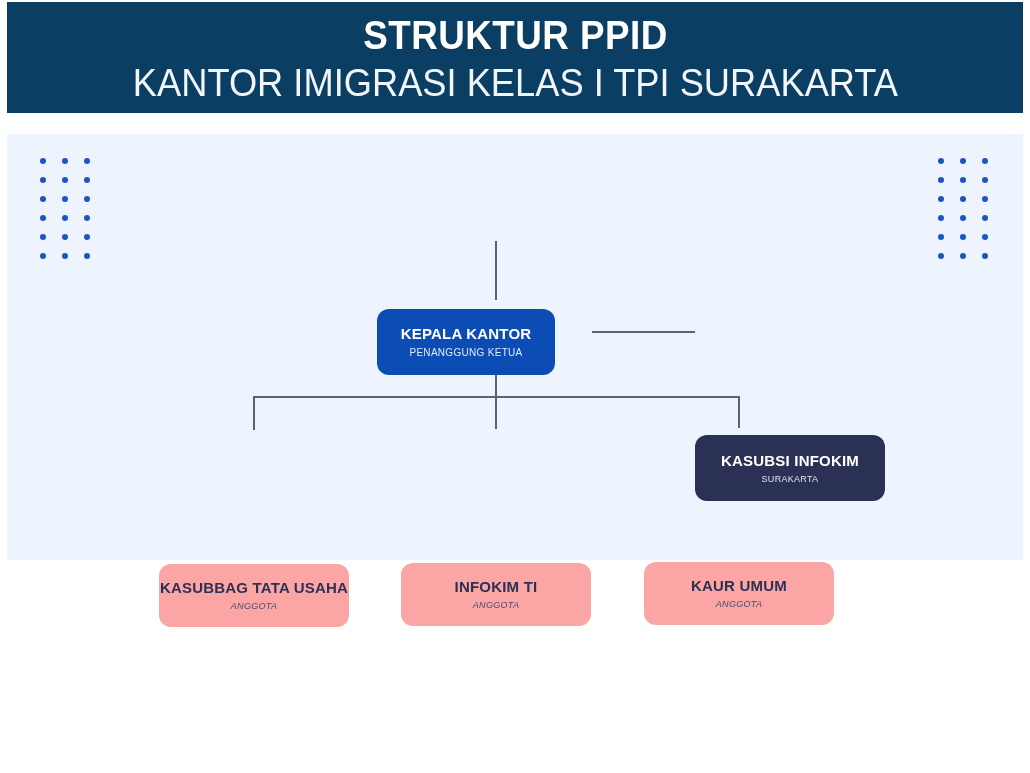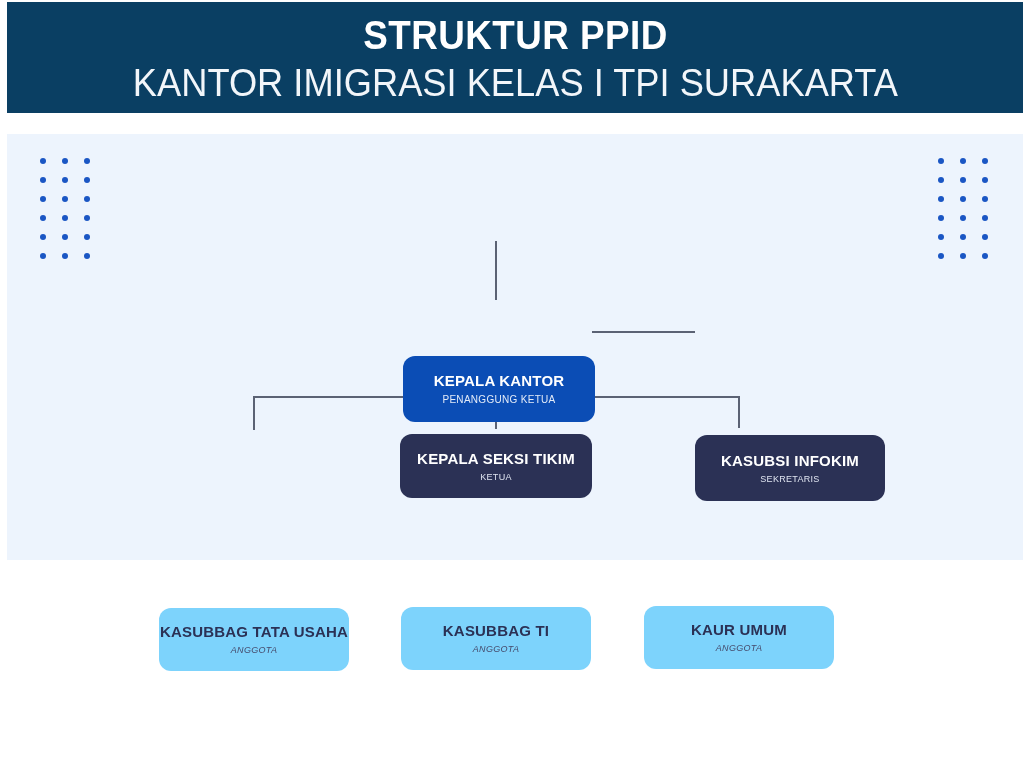--- a/index.html
+++ b/index.html
@@ -119,28 +119,27 @@
   .node.level-top .node-title { color: #ffffff; font-size: 15px; }
   .node.level-top .node-role  { color: #e3ebf8; font-size: 10px; }
 
   .node.level-mid {
     background: #2b3155;
   }
   .node.level-mid .node-title { color: #ffffff; font-size: 15px; }
   .node.level-mid .node-role  { color: #dfe4f0; font-size: 9px; }
 
   .node.level-leaf {
-    background: #7dd3fc;
-    margin-top: 44px;
+    background: #fca5a5;
   }
   .node.level-leaf .node-title { color: #2b3155; font-size: 15px; }
   .node.level-leaf .node-role  { color: #45496a; font-size: 9px; font-style: italic; }
 
   
-  #node-kepala-kantor   { left: 396px; top: 175px; width: 192px; height: 66px; margin-top: 47px; }
+  #node-kepala-kantor   { left: 370px; top: 175px; width: 178px; height: 66px; }
   #node-seksi-tikim     { left: 393px; top: 300px; width: 192px; height: 64px; }
   #node-infokim         { left: 688px; top: 301px; width: 190px; height: 66px; }
   #node-tata-usaha      { left: 152px; top: 430px; width: 190px; height: 63px; }
   #node-kasubsi-ti      { left: 394px; top: 429px; width: 190px; height: 63px; }
   #node-kaur-umum       { left: 637px; top: 428px; width: 190px; height: 63px; text-align: right; }
 </style>
 </head>
 <body>
 
 <div class="slide">
@@ -204,37 +203,33 @@
 
     <div class="line v" style="left:246px; top:262px; height:34px;"></div>
     <div class="line v" style="left:488px; top:262px; height:33px;"></div>
     <div class="line v" style="left:731px; top:262px; height:32px;"></div>
 
     <div class="node level-top" id="node-kepala-kantor">
       <div class="node-title">KEPALA KANTOR</div>
       <div class="node-role">PENANGGUNG KETUA</div>
     </div>
 
-    <div class="node level-mid" id="node-seksi-tikim">
-      <div class="node-title">KEPALA SEKSI TIKIM</div>
-      <div class="node-role">KETUA</div>
-    </div>
 
     <div class="node level-mid" id="node-infokim">
       <div class="node-title">KASUBSI INFOKIM</div>
-      <div class="node-role">SEKRETARIS</div>
+      <div class="node-role">SURAKARTA</div>
     </div>
 
     <div class="node level-leaf" id="node-tata-usaha">
       <div class="node-title">KASUBBAG TATA USAHA</div>
       <div class="node-role">ANGGOTA</div>
     </div>
 
     <div class="node level-leaf" id="node-kasubsi-ti">
-      <div class="node-title">KASUBBAG TI</div>
+      <div class="node-title">INFOKIM TI</div>
       <div class="node-role">ANGGOTA</div>
     </div>
 
     <div class="node level-leaf" id="node-kaur-umum">
       <div class="node-title">KAUR UMUM</div>
       <div class="node-role">ANGGOTA</div>
     </div>
 
   </div>
 </div>

